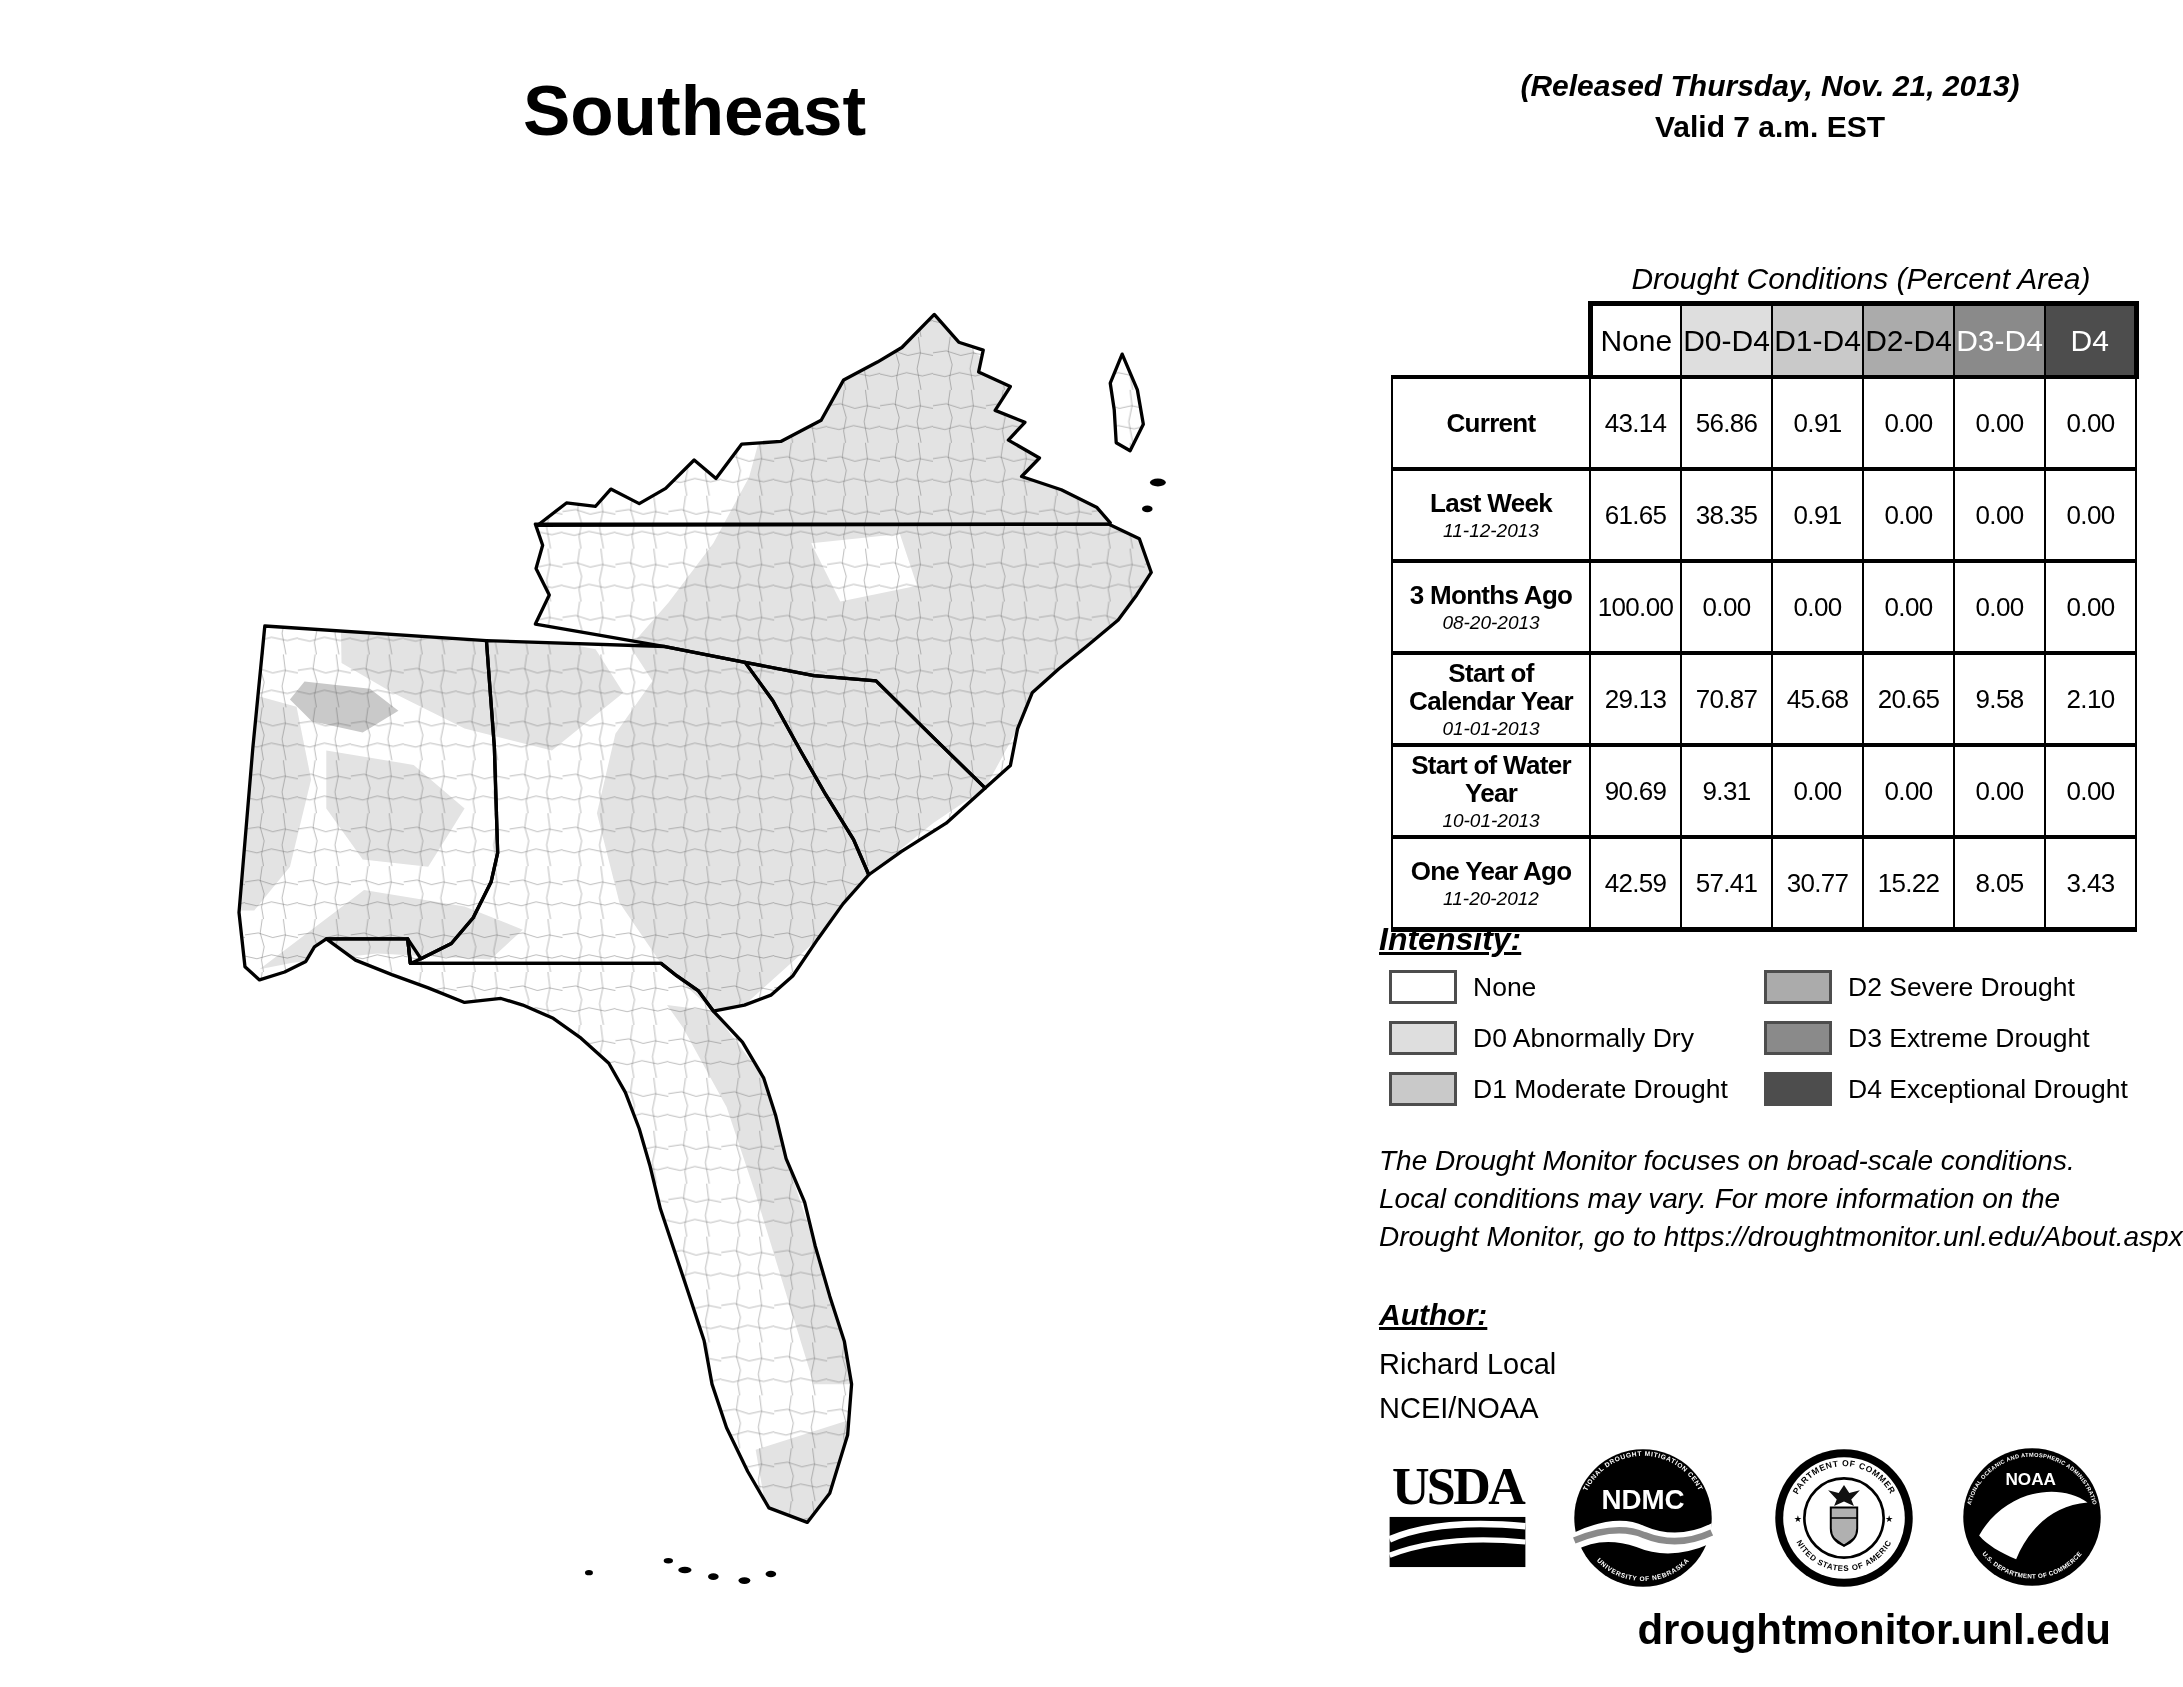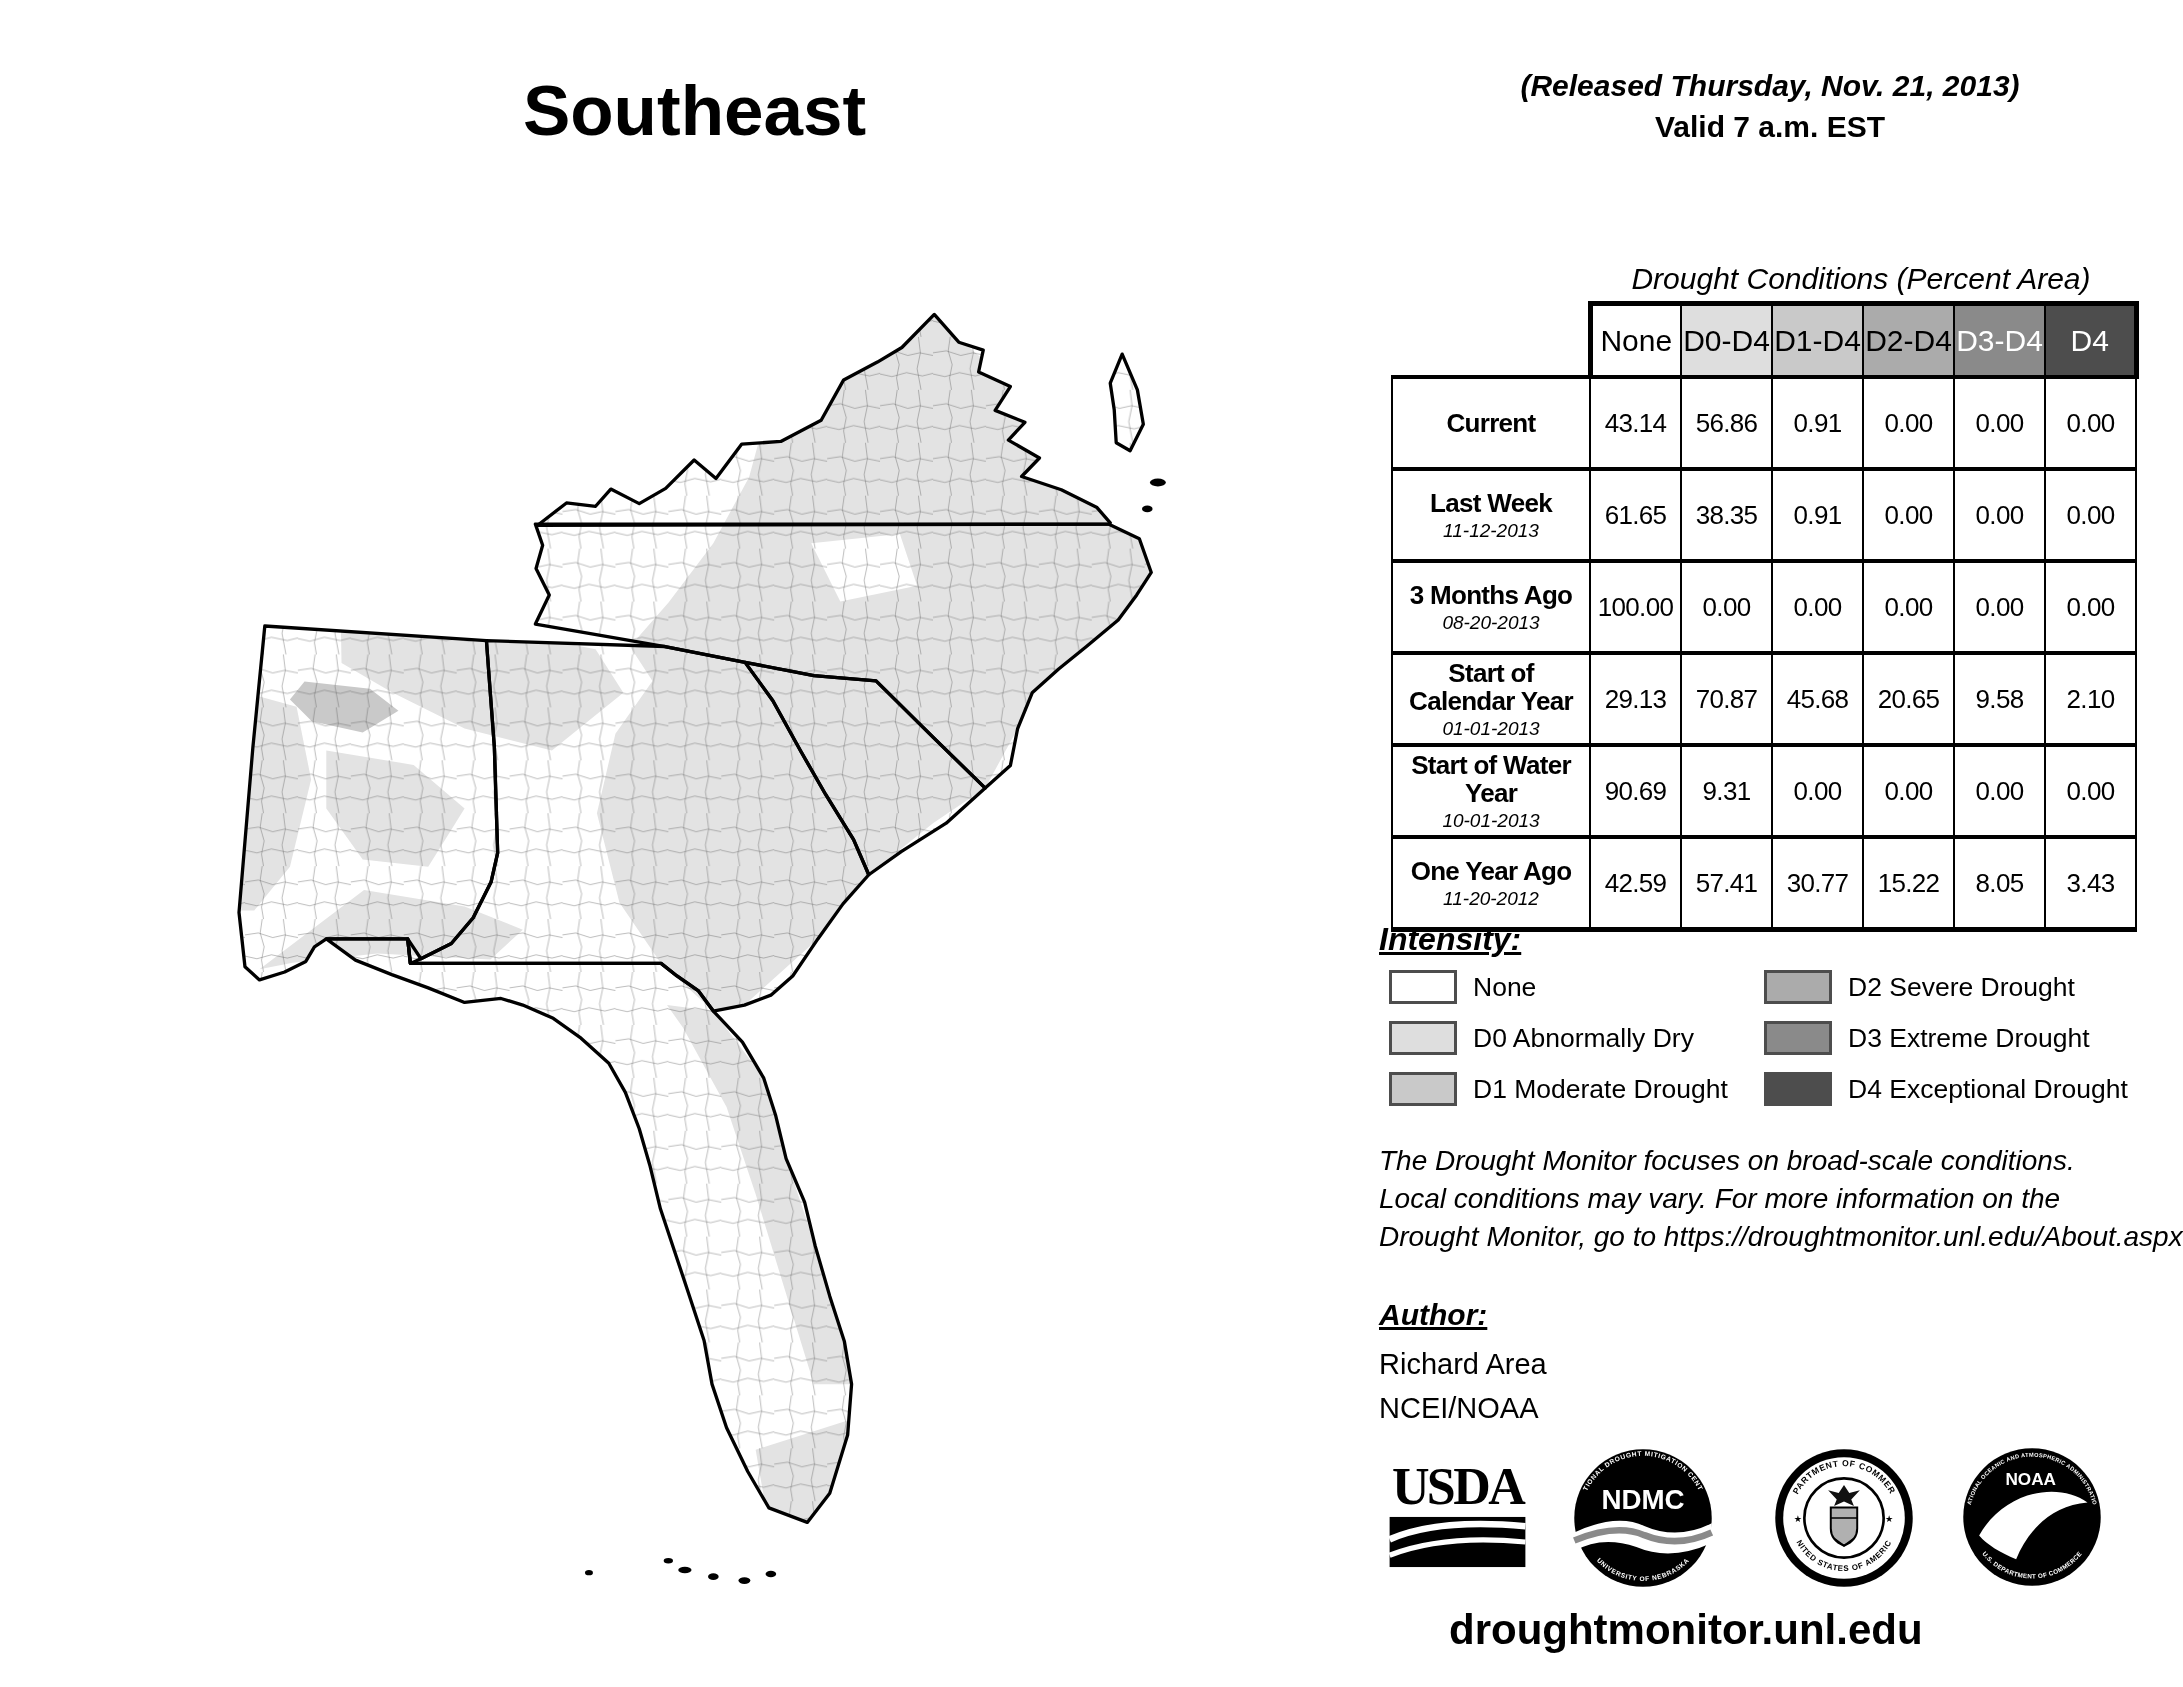--- a/index.html
+++ b/index.html
@@ -50,21 +50,21 @@
   #author-heading{left:1379px;top:1298px;font-size:30px;font-weight:bold;
       font-style:italic;text-decoration:underline;}
   #author-name{left:1379px;top:1348px;font-size:29px;}
   #author-org{left:1379px;top:1392px;font-size:29px;}
 
   
   .logo{position:absolute;}
   #usda-logo{left:1388px;top:1461px;width:139px;text-align:center;}
   #usda-text{font-family:"Liberation Serif",serif;font-weight:bold;font-size:52px;
       letter-spacing:-2.6px;line-height:1.0;}
-  #footer-url{left:1449px;top:1606px;width:662px;text-align:left;
+  #footer-url{left:1449px;top:1606px;width:662px;text-align:right;
       font-size:42px;font-weight:bold;}
 
   
   #map-wrap{left:86px;top:284px;width:1125px;height:1376px;}
   .d0m{fill:var(--c-map_d0,#e3e3e3);}
   .d1m{fill:var(--c-map_d1,#c9c9c9);}
 </style>
 </head>
 <body>
 
@@ -260,21 +260,21 @@
   </div>
 </div>
 
 <div class="abs" id="disclaimer">
   <div>The Drought Monitor focuses on broad-scale conditions.</div>
   <div>Local conditions may vary. For more information on the</div>
   <div>Drought Monitor, go to https://droughtmonitor.unl.edu/About.aspx</div>
 </div>
 
 <div class="abs" id="author-heading">Author:</div>
-<div class="abs" id="author-name">Richard Area</div>
+<div class="abs" id="author-name">Richard Local</div>
 <div class="abs" id="author-org">NCEI/NOAA</div>
 
 <div class="logo" id="usda-logo">
   <div id="usda-text">USDA</div>
   <svg width="139" height="58" viewBox="0 0 210 88">
     <rect x="2" y="6" width="206" height="76" fill="#000"></rect>
     <path d="M2,40 Q75,8 208,20" stroke="#fff" stroke-width="10" fill="none"></path>
     <path d="M2,64 Q85,32 208,44" stroke="#fff" stroke-width="8" fill="none"></path>
   </svg>
 </div>

